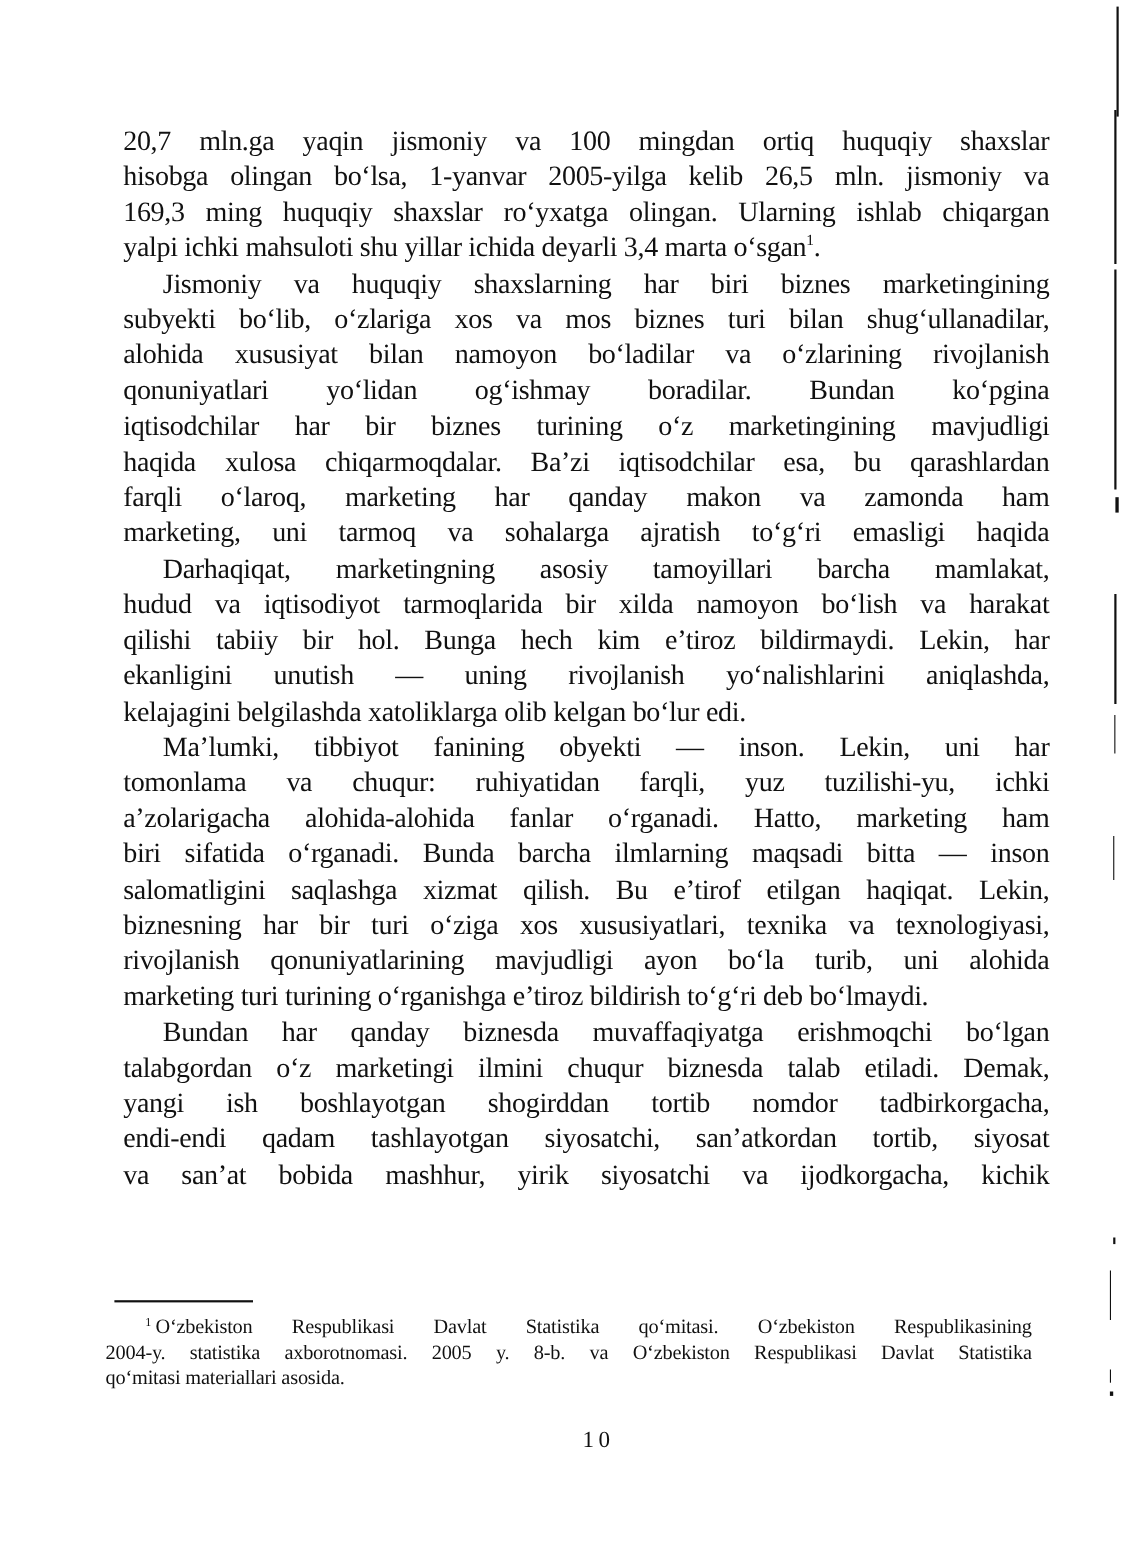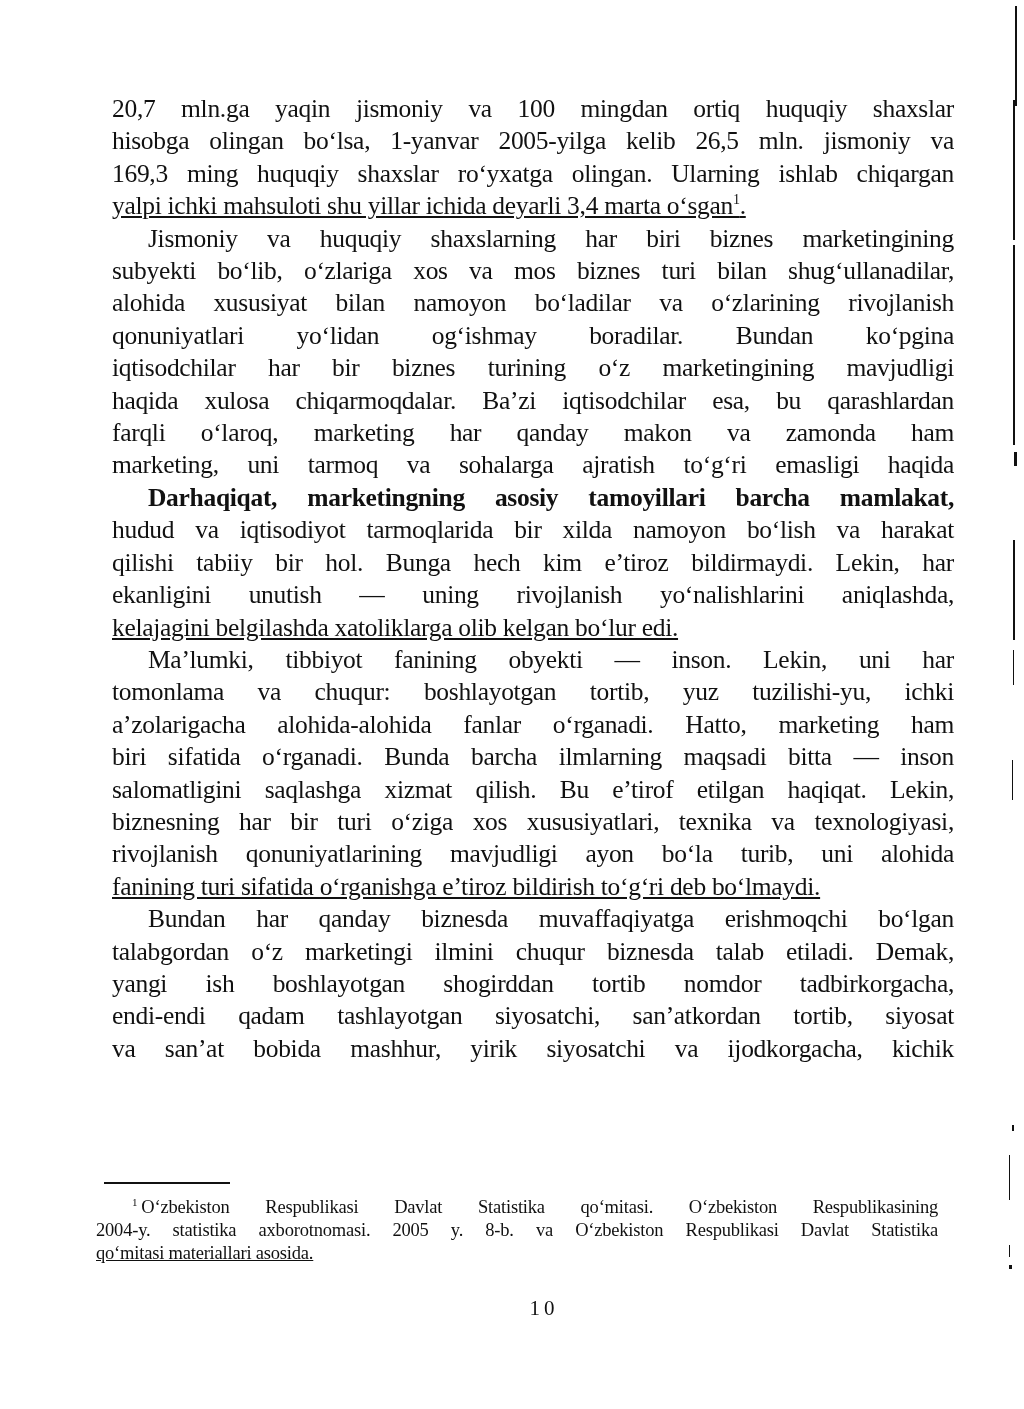--- a/index.html
+++ b/index.html
@@ -11,39 +11,39 @@
       width: 1024px;
       height: 1409px;
       position: relative;
       overflow: hidden;
       font-family: "Liberation Serif", "DejaVu Serif", serif;
       color: #111111;
     }
     .page {
       position: absolute;
       left: 112px;
-      top: 93px;
+      top: 112px;
       width: 842px;
     }
     .para {
       margin: 0;
       font-size: 25.5px;
       line-height: 32.4px;
       text-align: justify;
       text-align-last: left;
       letter-spacing: -0.3px;
     }
     .line {
       display: block;
       text-align: justify;
       text-align-last: justify;
       white-space: nowrap;
       overflow: visible;
     }
-    .line.last { text-align-last: left; text-decoration: underline; }
+    .line.last { text-align-last: left; }
     sup.fn-ref {
       font-size: 14px;
       vertical-align: 10px;
       line-height: 0;
     }
     .footnote-rule {
       position: absolute;
       left: 104px;
       top: 1182px;
       width: 126px;
@@ -102,36 +102,36 @@
     <span class="line">subyekti bo‘lib, o‘zlariga xos va mos biznes turi bilan shug‘ullanadilar,</span>
     <span class="line">alohida xususiyat bilan namoyon bo‘ladilar va o‘zlarining rivojlanish</span>
     <span class="line">qonuniyatlari yo‘lidan og‘ishmay boradilar. Bundan ko‘pgina</span>
     <span class="line">iqtisodchilar har bir biznes turining o‘z marketingining mavjudligi</span>
     <span class="line">haqida xulosa chiqarmoqdalar. Ba’zi iqtisodchilar esa, bu qarashlardan</span>
     <span class="line">farqli o‘laroq, marketing har qanday makon va zamonda ham</span>
     <span class="line">marketing, uni tarmoq va sohalarga ajratish to‘g‘ri emasligi haqida</span>
   </p>
 
   <p class="para">
-    <span class="line" style="padding-left:36px;font-weight:bold;">Darhaqiqat, marketingning asosiy tamoyillari barcha mamlakat,</span>
+    <span class="line" style="padding-left:36px;">Darhaqiqat, marketingning asosiy tamoyillari barcha mamlakat,</span>
     <span class="line">hudud va iqtisodiyot tarmoqlarida bir xilda namoyon bo‘lish va harakat</span>
     <span class="line">qilishi tabiiy bir hol. Bunga hech kim e’tiroz bildirmaydi. Lekin, har</span>
     <span class="line">ekanligini unutish — uning rivojlanish yo‘nalishlarini aniqlashda,</span>
     <span class="line last">kelajagini belgilashda xatoliklarga olib kelgan bo‘lur edi.</span>
   </p>
 
   <p class="para">
     <span class="line" style="padding-left:36px;">Ma’lumki, tibbiyot fanining obyekti — inson. Lekin, uni har</span>
-    <span class="line">tomonlama va chuqur: boshlayotgan tortib, yuz tuzilishi-yu, ichki</span>
+    <span class="line">tomonlama va chuqur: ruhiyatidan farqli, yuz tuzilishi-yu, ichki</span>
     <span class="line">a’zolarigacha alohida-alohida fanlar o‘rganadi. Hatto, marketing ham</span>
     <span class="line">biri sifatida o‘rganadi. Bunda barcha ilmlarning maqsadi bitta — inson</span>
     <span class="line">salomatligini saqlashga xizmat qilish. Bu e’tirof etilgan haqiqat. Lekin,</span>
     <span class="line">biznesning har bir turi o‘ziga xos xususiyatlari, texnika va texnologiyasi,</span>
     <span class="line">rivojlanish qonuniyatlarining mavjudligi ayon bo‘la turib, uni alohida</span>
-    <span class="line last">fanining turi sifatida o‘rganishga e’tiroz bildirish to‘g‘ri deb bo‘lmaydi.</span>
+    <span class="line last">marketing turi turining o‘rganishga e’tiroz bildirish to‘g‘ri deb bo‘lmaydi.</span>
   </p>
 
   <p class="para">
     <span class="line" style="padding-left:36px;">Bundan har qanday biznesda muvaffaqiyatga erishmoqchi bo‘lgan</span>
     <span class="line">talabgordan o‘z marketingi ilmini chuqur biznesda talab etiladi. Demak,</span>
     <span class="line">yangi ish boshlayotgan shogirddan tortib nomdor tadbirkorgacha,</span>
     <span class="line">endi-endi qadam tashlayotgan siyosatchi, san’atkordan tortib, siyosat</span>
     <span class="line">va san’at bobida mashhur, yirik siyosatchi va ijodkorgacha, kichik</span>
   </p>
 </div>

